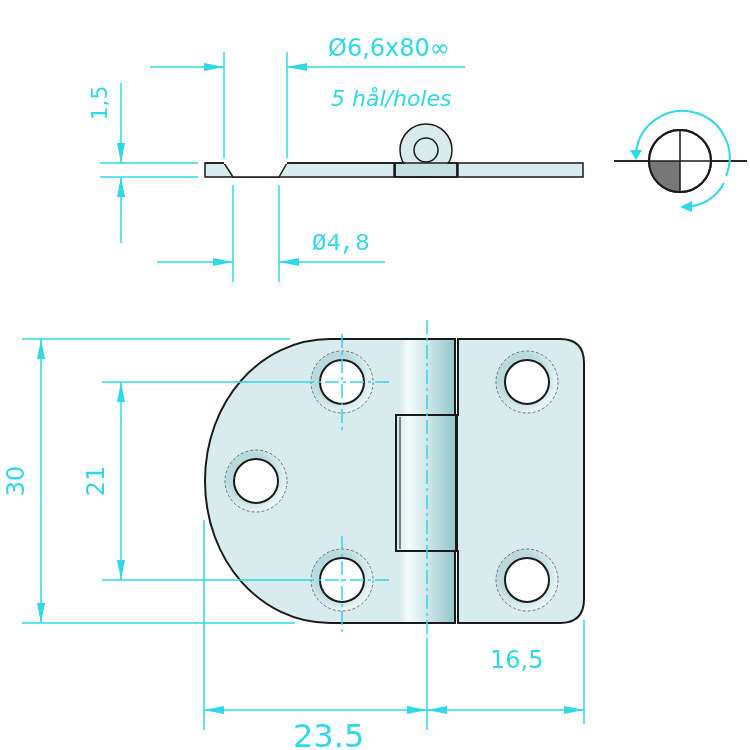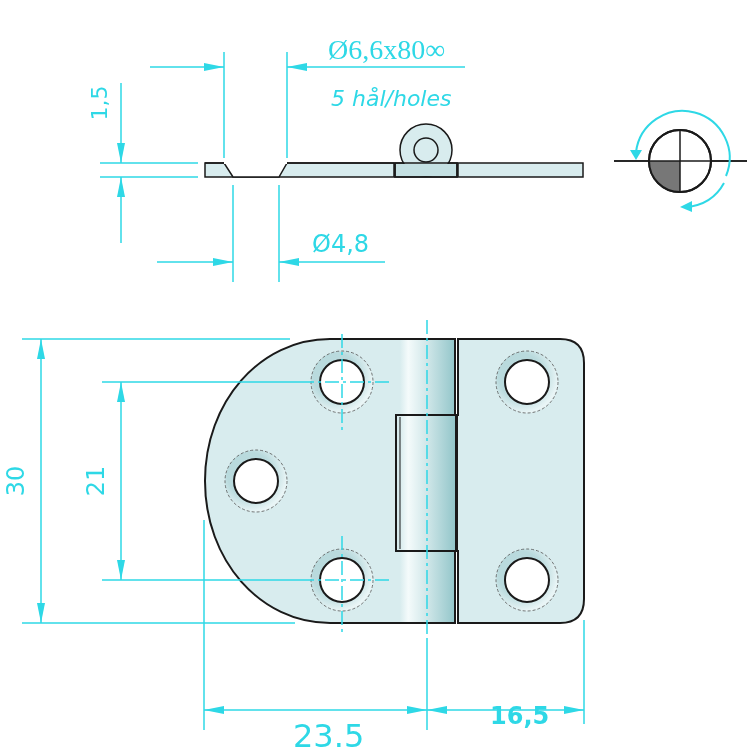--- a/index.html
+++ b/index.html
@@ -135,21 +135,21 @@
     <line x1="204" y1="520" x2="204" y2="730" stroke="#2ed8e6" stroke-width="1.5"></line>
     <line x1="427" y1="640" x2="427" y2="730" stroke="#2ed8e6" stroke-width="1.5"></line>
     <line x1="584" y1="620" x2="584" y2="724" stroke="#2ed8e6" stroke-width="1.5"></line>
     <line x1="316" y1="710" x2="204" y2="710" stroke="#2ed8e6" stroke-width="1.5" marker-end="url(#arr)"></line>
     <line x1="316" y1="710" x2="427" y2="710" stroke="#2ed8e6" stroke-width="1.5" marker-end="url(#arr)"></line>
     <line x1="505" y1="710" x2="427" y2="710" stroke="#2ed8e6" stroke-width="1.5" marker-end="url(#arr)"></line>
     <line x1="505" y1="710" x2="584" y2="710" stroke="#2ed8e6" stroke-width="1.5" marker-end="url(#arr)"></line>
   </g>
 </svg>
 
-<div class="lbl" style="left:328px; top:36px; font-size:28px;font-family:Liberation Serif, serif;">Ø6,6x80∞</div>
+<div class="lbl" style="left:328px; top:36px; font-size:24px;">Ø6,6x80∞</div>
 <div class="lbl" style="left:331px; top:88px; font-size:22px;font-style:italic;">5 hål/holes</div>
-<div class="lbl" style="left:312px; top:232px; font-size:24px;">Ø4,8</div>
+<div class="lbl" style="left:312px; top:232px; font-size:24px;font-family:Liberation Mono, monospace;">Ø4,8</div>
 <div class="lbl rot" style="left:80px; top:92px; font-size:22px; width:40px; text-align:center;">1,5</div>
 
 <div class="lbl rot" style="left:-4px; top:469px; font-size:24px; width:40px; text-align:center;">30</div>
 <div class="lbl rot" style="left:76px; top:469px; font-size:24px; width:40px; text-align:center;">21</div>
 <div class="lbl" style="left:293px; top:680px; font-size:32px;margin-top:40px;">23.5</div>
-<div class="lbl" style="left:490px; top:704px; font-size:24px;font-weight:bold;">16,5</div>
+<div class="lbl" style="left:490px; top:648px; font-size:24px;">16,5</div>
 
 </body></html>

